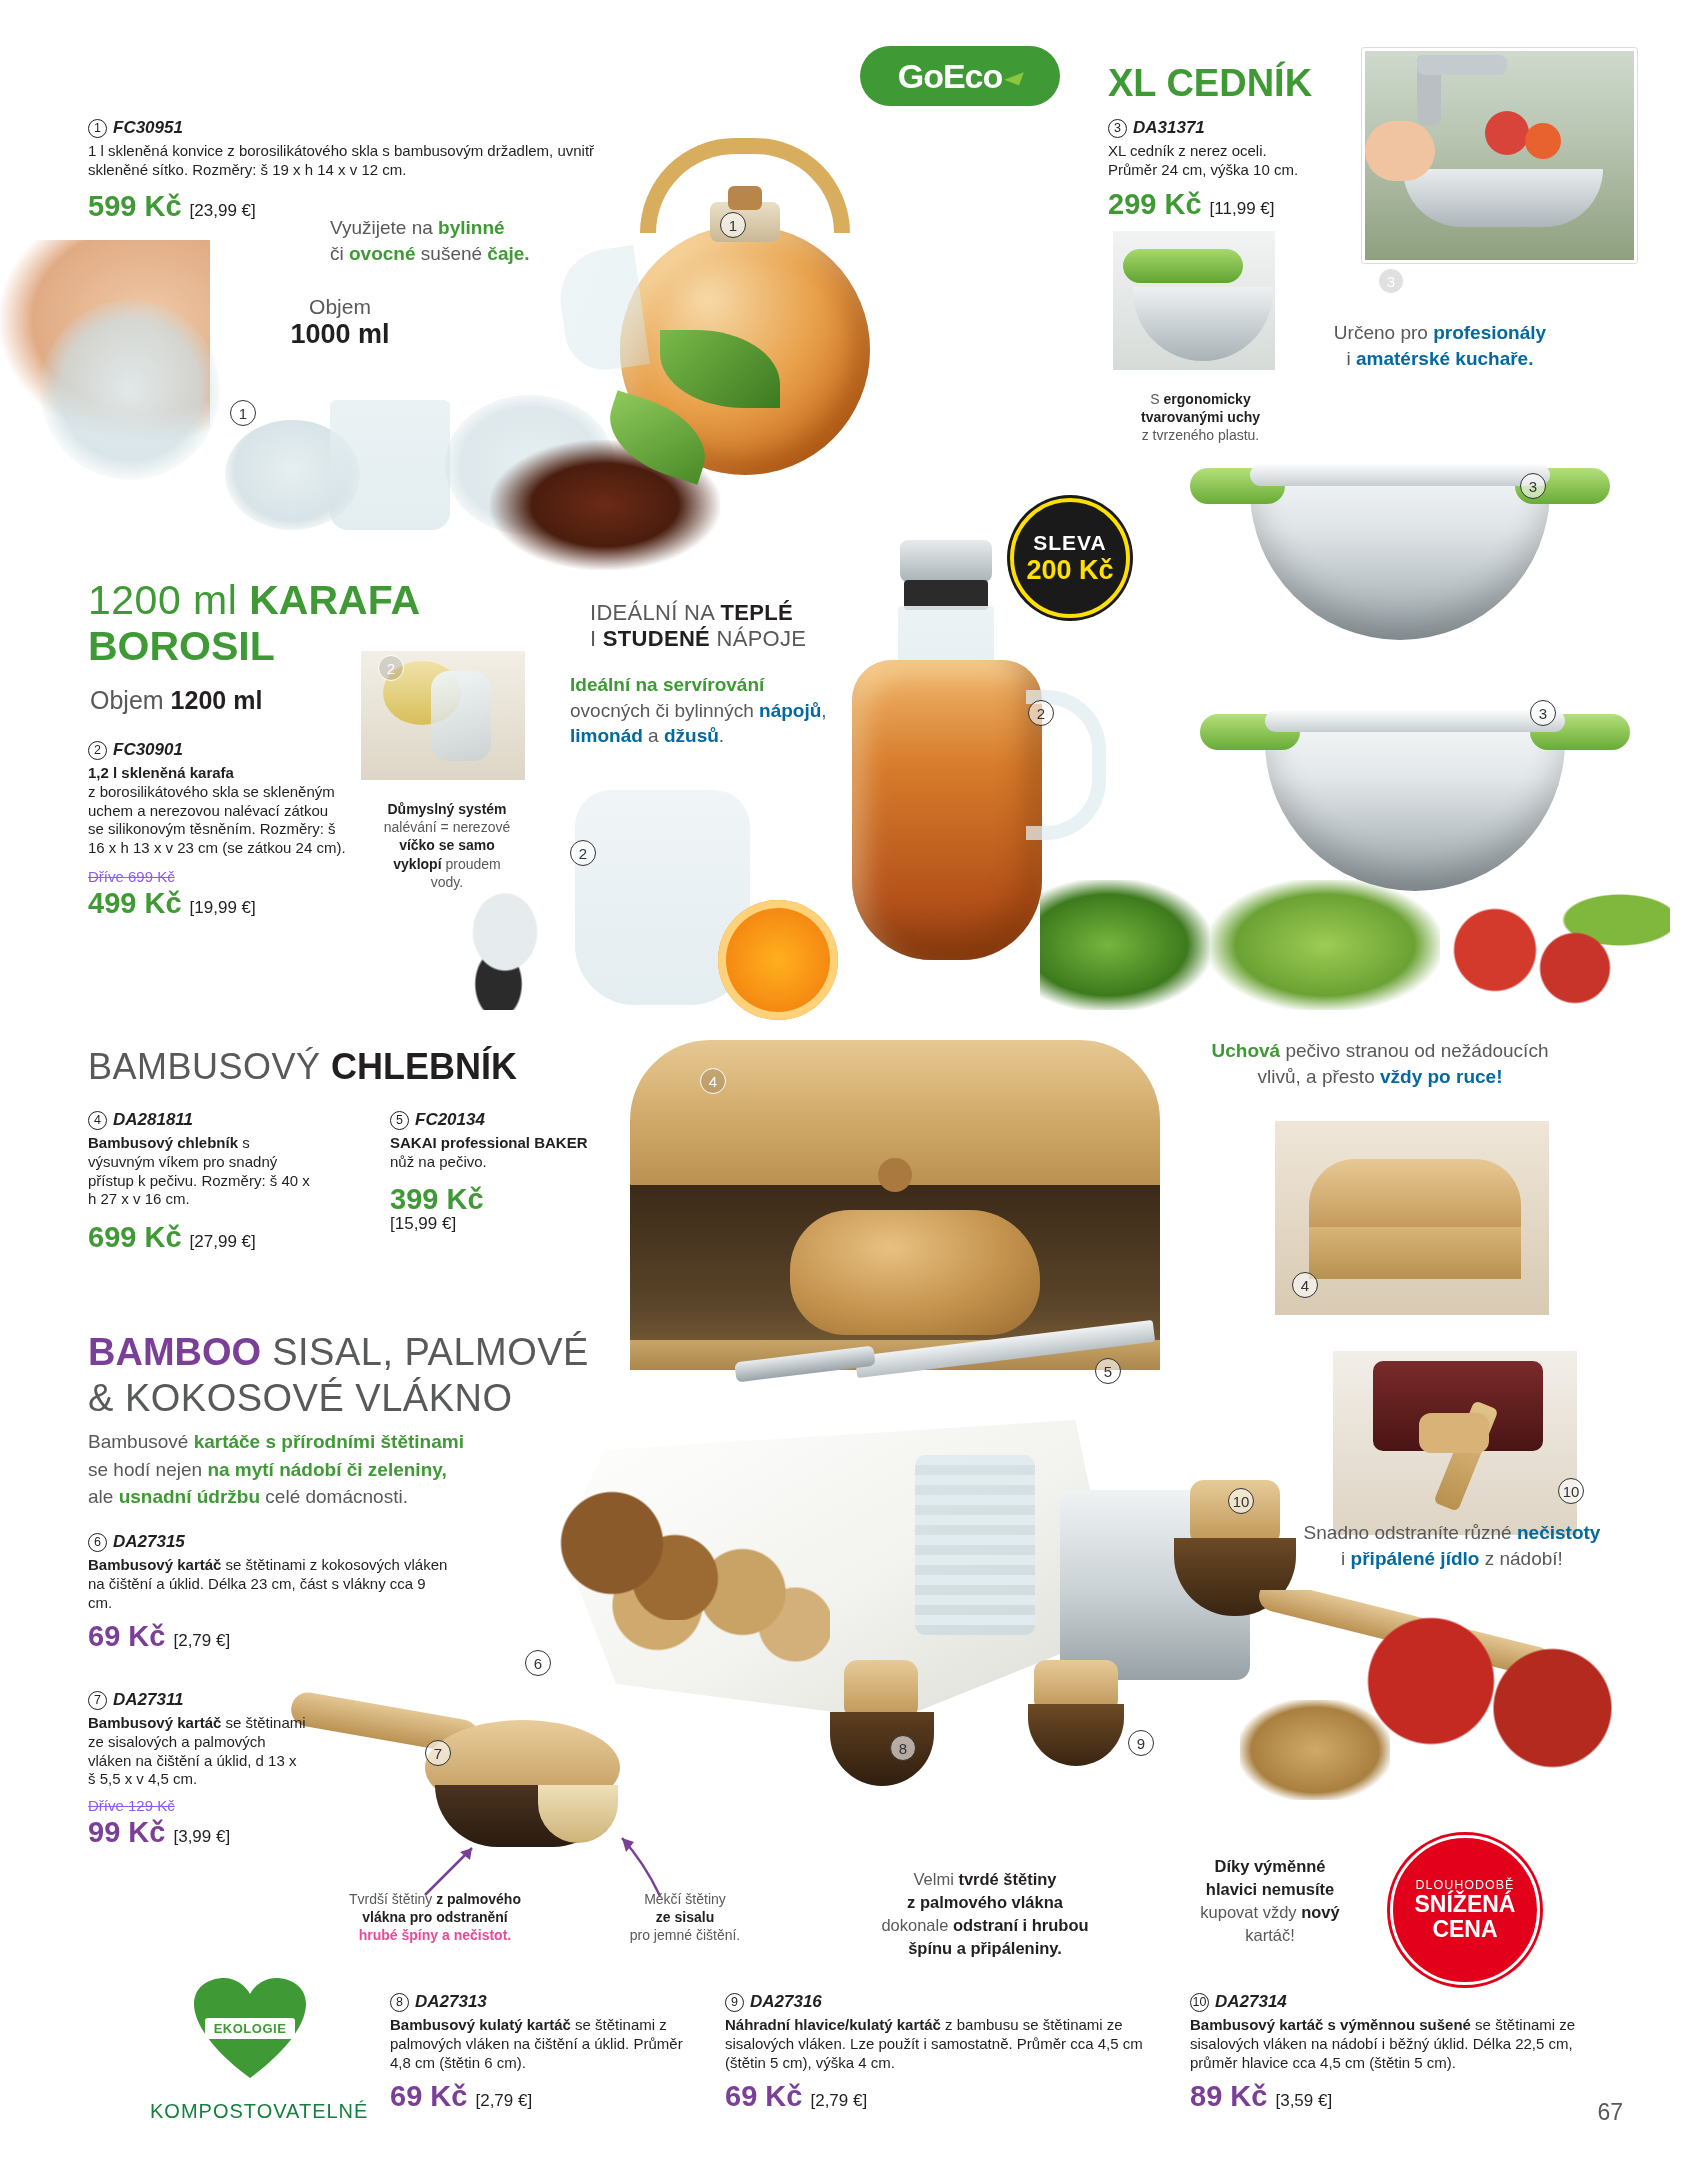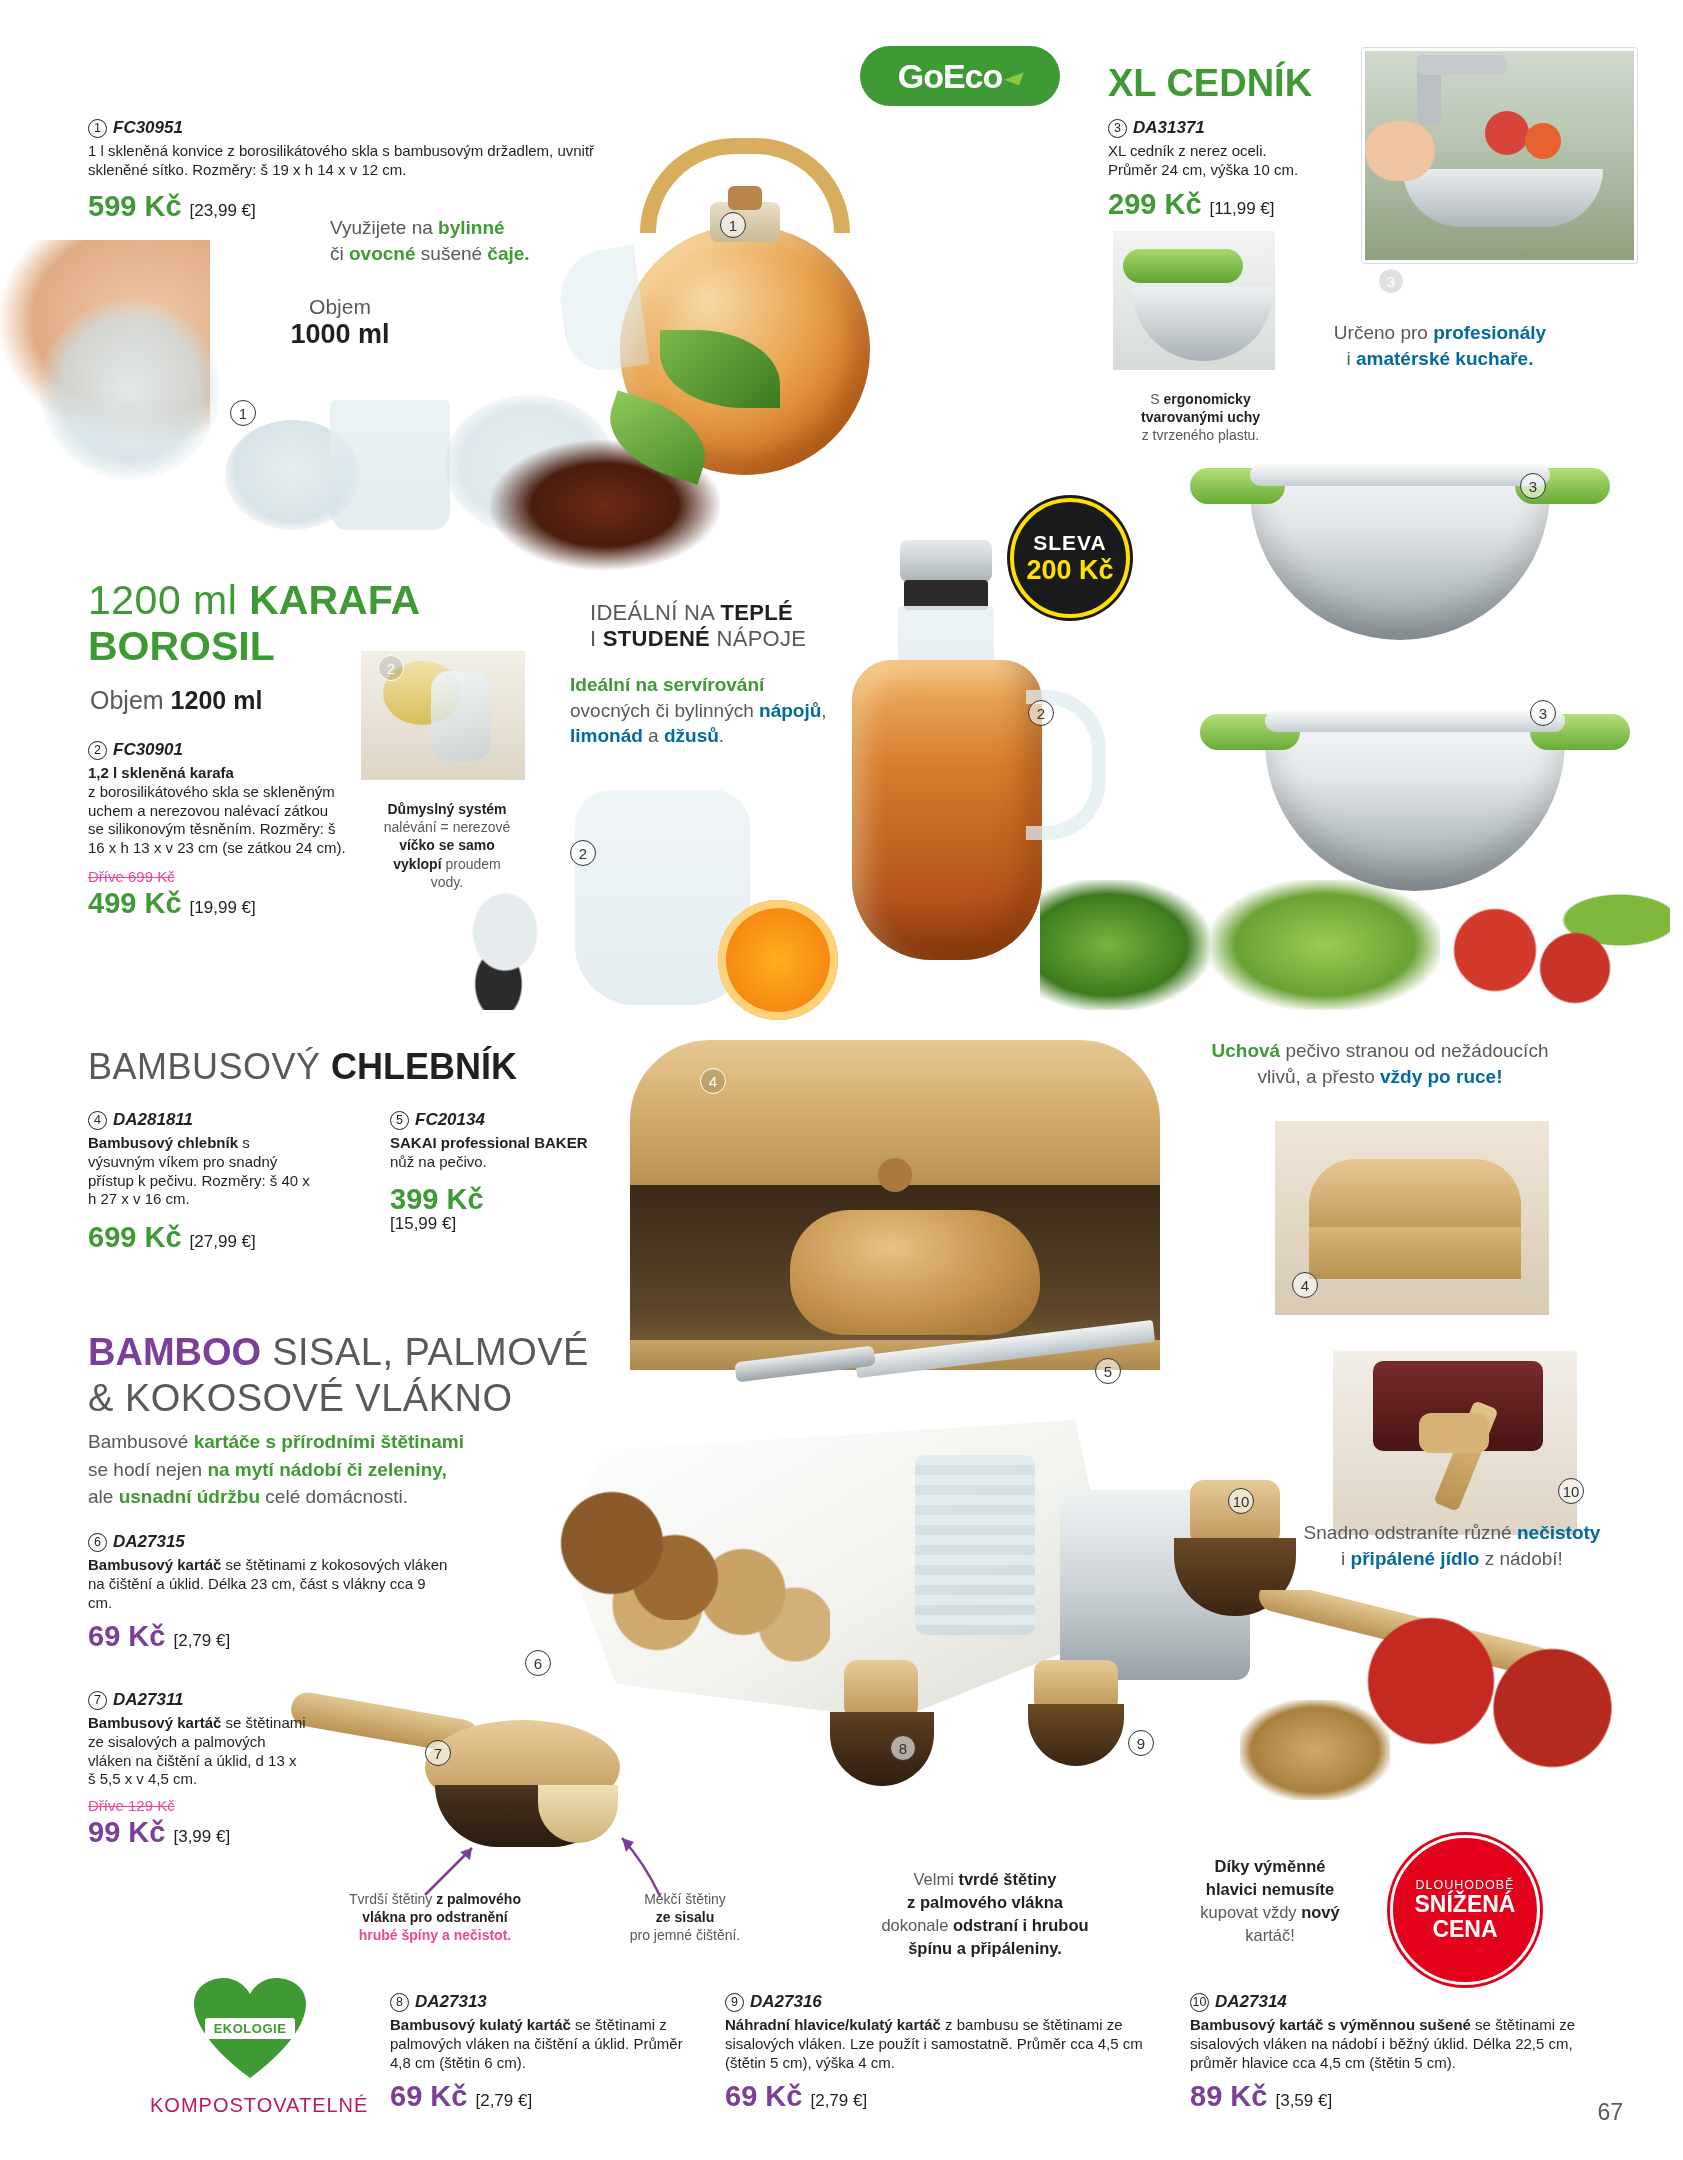--- a/index.html
+++ b/index.html
@@ -29,21 +29,21 @@
   }
   .cnum.on-photo { border-color:#fff; color:#fff; background:rgba(0,0,0,.12);
     width:26px; height:26px; font-size:15px; }
   .cnum.on-photo-dark { border-color:#333; color:#333; background:rgba(255,255,255,.6);
     width:26px; height:26px; font-size:15px; }
 
   .code { font-weight:700; font-style:italic; font-size:17px; }
   .price { font-weight:700; font-size:29px; color:#3f9a35; white-space:nowrap; }
   .price .eur { font-weight:400; font-size:17px; color:#231f20; }
   .price.purple-price { color:#7b3f98; }
-  .oldprice { font-size:15px; color:#ec4899; text-decoration:line-through; }
+  .oldprice { font-size:15px; color:#8b5cf6; text-decoration:line-through; }
 
   
   .photo { position:absolute; overflow:hidden; }
   .rnd { border-radius:3px; }
 
   
   #title1 { left:88px; top:52px; font-size:43px; }
   #title1 .lt { font-weight:300; color:#3f9a35; }
   #title1 .bd { font-weight:700; color:#3f9a35; }
 
@@ -595,21 +595,21 @@
     <div class="d1">DLOUHODOBĚ</div>
     <div class="d2">SNÍŽENÁ</div>
     <div class="d3">CENA</div>
   </div>
 
   <div class="abs" style="left:150px; top:1972px; width:200px; text-align:center;">
     <div class="eko" style="position:relative; margin:0 auto;">
       <div class="heart"></div>
       <div class="badge">EKOLOGIE</div>
     </div>
-    <div style="font-size:20px; letter-spacing:1px; color:#be185d; margin-top:10px;">KOMPOSTOVATELNÉ</div>
+    <div style="font-size:20px; letter-spacing:1px; color:#15803d; margin-top:16px;">KOMPOSTOVATELNÉ</div>
   </div>
 
   <div class="abs" style="left:390px; top:1992px; width:300px;">
     <div style="display:flex; align-items:center; gap:6px;">
       <span class="cnum">8</span>
       <span class="code">DA27313</span>
     </div>
     <div class="small" style="margin-top:4px;">
       <b>Bambusový kulatý kartáč</b><span> se štětinami z palmových vláken na čištění a úklid. Průměr 4,8 cm (štětin 6 cm).</span>
     </div>

